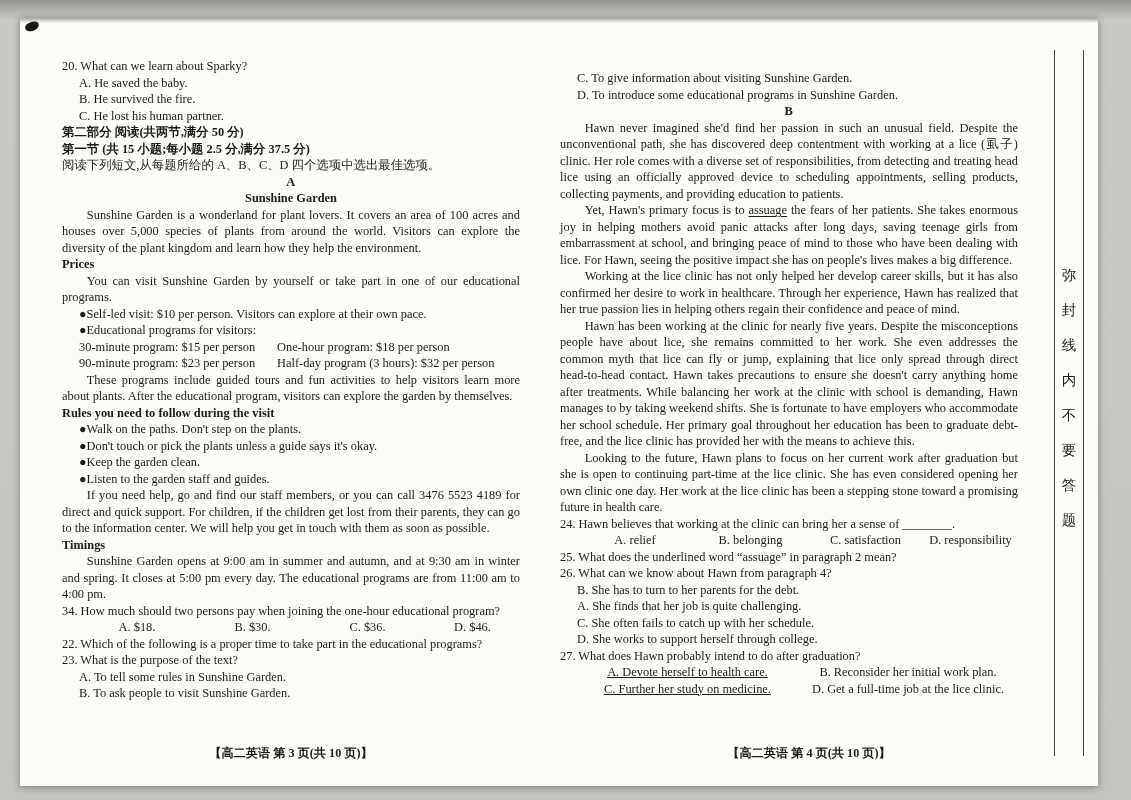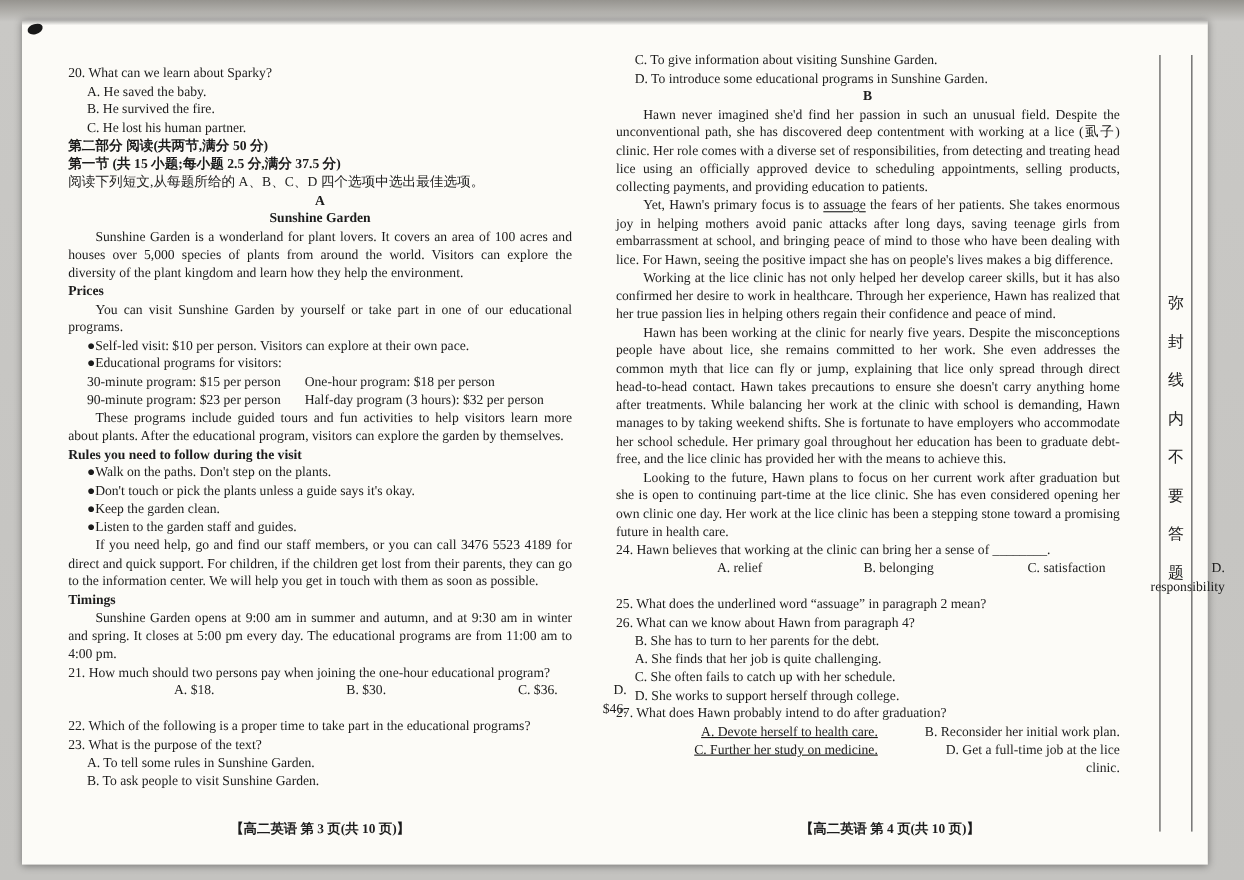--- a/index.html
+++ b/index.html
@@ -30,27 +30,27 @@
     position:absolute; left:5px; top:4px; width:14px; height:9px;
     background:#181818; border-radius:50% 40% 55% 45%;
     transform:rotate(-14deg);
   }
   .col {
     position:absolute; top:40px; width:458px;
     font-size:12.4px; line-height:16.5px;
     text-align:justify;
   }
   .col.left  { left:42px; }
-  .col.right { left:540px; top:28px; }
+  .col.right { left:540px; top:52px; }
   .b { font-weight:bold; }
   .center { text-align:center; }
   .center-label { text-align:center; font-weight:bold; letter-spacing:.5px; }
   .para { text-indent:2em; }
   .indent1 { padding-left:17px; }
-  .optrow { display:flex; padding-left:17px; text-align:right;gap:41px; }
+  .optrow { display:flex; padding-left:17px; text-align:center; }
   .optrow .o1 { width:116px; flex:none; }
   .optrow .o2 { width:115px; flex:none; }
   .optrow .o3 { width:115px; flex:none; }
   .optrow .o4 { flex:1; }
   .optrow .oh1 { width:221px; flex:none;text-decoration:underline; }
   .optrow .oh2 { flex:1; }
   .progrow { display:flex; padding-left:17px; text-align:left; }
   .progrow .p-a { width:198px; flex:none; }
   .progrow .p-b { flex:1; }
   .u { text-decoration:underline; text-underline-offset:2px; }
@@ -108,21 +108,21 @@
       <div class="b">Rules you need to follow during the visit</div>
       <div class="indent1">●Walk on the paths. Don't step on the plants.</div>
       <div class="indent1">●Don't touch or pick the plants unless a guide says it's okay.</div>
       <div class="indent1">●Keep the garden clean.</div>
       <div class="indent1">●Listen to the garden staff and guides.</div>
       <div class="para">If you need help, go and find our staff members, or you can call 3476 5523 4189 for direct and quick support. For children, if the children get lost from their parents, they can go to the information center. We will help you get in touch with them as soon as possible.</div>
 
       <div class="b">Timings</div>
       <div class="para">Sunshine Garden opens at 9:00 am in summer and autumn, and at 9:30 am in winter and spring. It closes at 5:00 pm every day. The educational programs are from 11:00 am to 4:00 pm.</div>
 
-      <div>21. How much should two persons pay when joining the one-hour educational program?</div>
+      <div>34. How much should two persons pay when joining the one-hour educational program?</div>
       <div class="optrow">
         <span class="o1">A. $18.</span>
         <span class="o2">B. $30.</span>
         <span class="o3">C. $36.</span>
         <span class="o4">D. $46.</span>
       </div>
 
       <div>22. Which of the following is a proper time to take part in the educational programs?</div>
 
       <div>23. What is the purpose of the text?</div>

